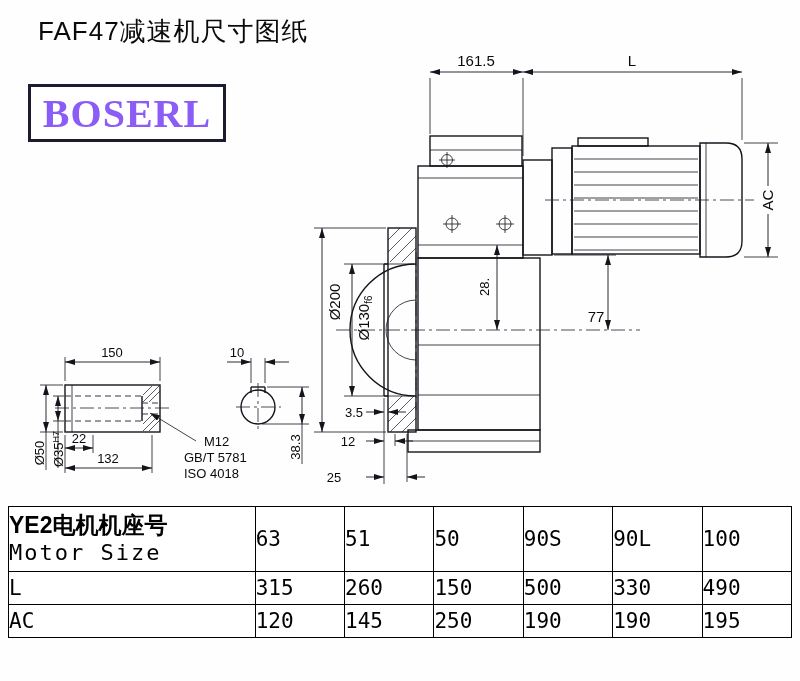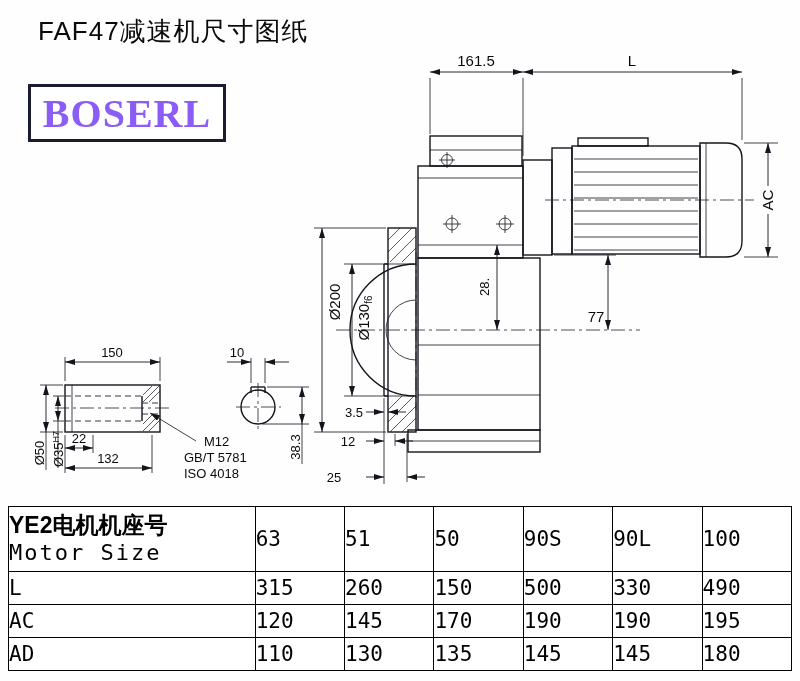--- a/index.html
+++ b/index.html
@@ -263,30 +263,21 @@
       <td class="num">260</td>
       <td class="num">150</td>
       <td class="num">500</td>
       <td class="num">330</td>
       <td class="num">490</td>
     </tr>
     <tr class="data">
       <td class="num">AC</td>
       <td class="num">120</td>
       <td class="num">145</td>
-      <td class="num">170</td>
+      <td class="num">250</td>
       <td class="num">190</td>
       <td class="num">190</td>
       <td class="num">195</td>
     </tr>
-    <tr class="data">
-      <td class="num">AD</td>
-      <td class="num">110</td>
-      <td class="num">130</td>
-      <td class="num">135</td>
-      <td class="num">145</td>
-      <td class="num">145</td>
-      <td class="num">180</td>
-    </tr>
   </tbody>
     </table>
 
 </div>
 
 </body></html>

